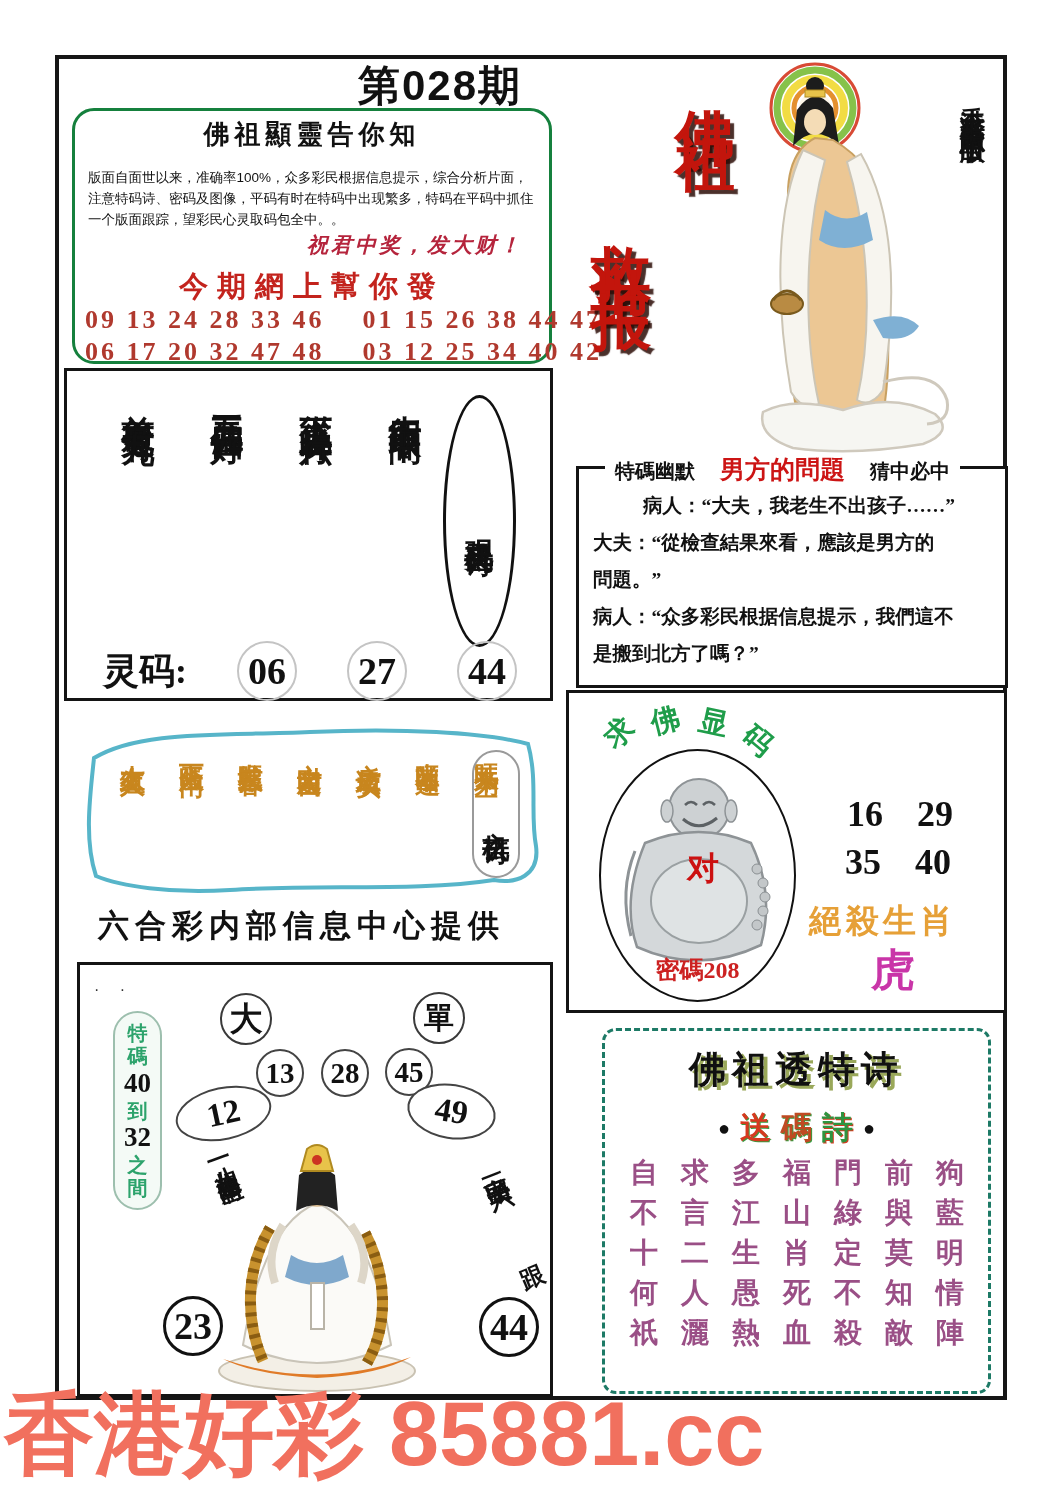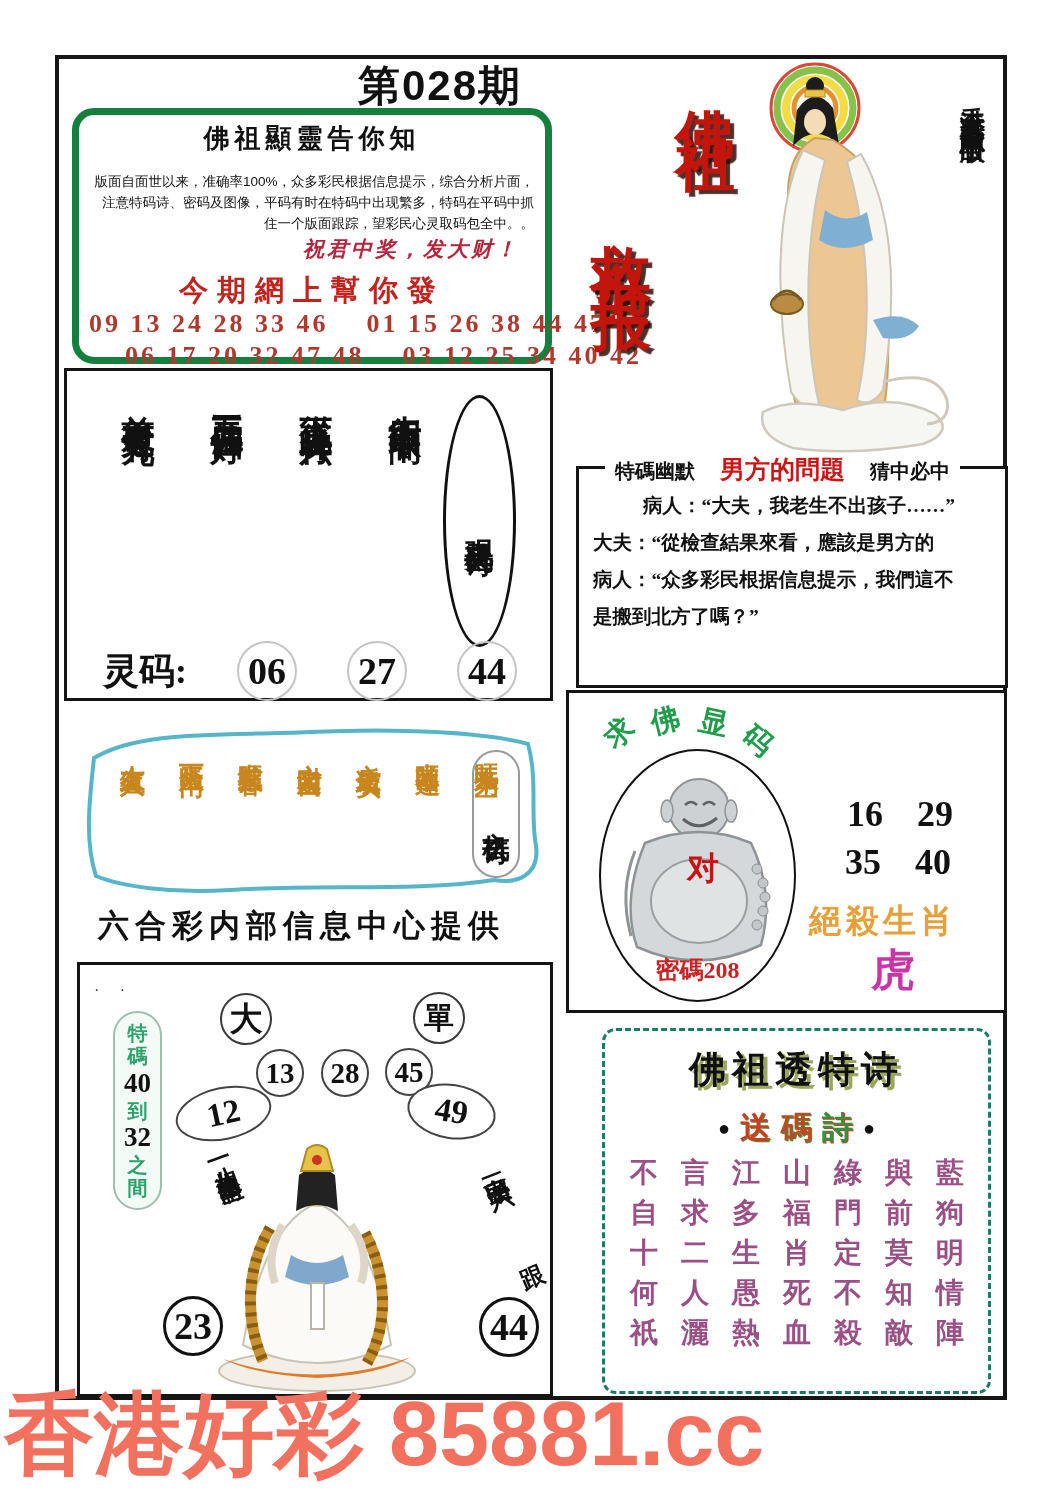--- a/index.html
+++ b/index.html
@@ -10,33 +10,33 @@
   *{box-sizing:border-box;}
 
   .outer-border{position:absolute;left:55px;top:55px;width:952px;height:1345px;
                 border:4px solid #161616;}
 
   .issue{position:absolute;left:358px;top:58px;font-size:42px;font-weight:bold;
          letter-spacing:2px;}
 
   
   .boxA{position:absolute;left:72px;top:108px;width:480px;height:256px;
-        border:7px solid #15803d;border-radius:22px;background:#fff;}
+        border:3px solid #15803d;border-radius:22px;background:#fff;}
   .boxA-title{position:absolute;top:6px;width:100%;text-align:center;
               font-size:26px;font-weight:bold;letter-spacing:5px;}
   .boxA-body{position:absolute;left:13px;right:11px;top:42px;font-size:13.5px;
-             line-height:21px;text-align:right;}
+             line-height:21px;text-align:left;}
   .boxA-wish{position:absolute;right:26px;top:120px;font-size:21px;font-weight:bold;
              font-style:italic;color:#b5243c;letter-spacing:3px;}
   .boxA-sub{position:absolute;top:156px;width:100%;text-align:center;font-size:29px;
             font-weight:bold;color:#c3231d;letter-spacing:9px;}
   .numrow{position:absolute;left:10px;display:flex;gap:38px;font-size:26px;
           font-weight:bold;color:#b0392e;letter-spacing:3px;white-space:pre;}
   .numrow.r1{top:194px;}
-  .numrow.r2{top:226px;margin-left:36px;}
+  .numrow.r2{top:226px;}
 
   
   .boxB{position:absolute;left:64px;top:368px;width:489px;height:333px;
         border:3px solid #141414;background:#fff;}
   .poem-cols{position:absolute;left:48px;top:18px;display:flex;gap:44px;}
   .poem-col{writing-mode:vertical-rl;text-orientation:upright;font-size:33px;
             font-weight:bold;letter-spacing:3px;font-family:"Liberation Serif","DejaVu Serif",serif;}
   .lingma-oval{position:absolute;left:376px;top:24px;width:73px;height:252px;
                border:3px solid #111;border-radius:50%;display:flex;align-items:center;
                justify-content:center;}
@@ -321,20 +321,21 @@
 
   <section class="jokebox">
     <div class="joke-header">
       <span class="jh-left">特碼幽默</span>
       <span class="jh-title">男方的問題</span>
       <span class="jh-right">猜中必中</span>
     </div>
     <div class="joke-body">
         <div class="joke-line">病人：“大夫，我老生不出孩子……”</div>
         <div class="joke-line">大夫：“從檢查結果來看，應該是男方的</div>
+        <div class="joke-line">問題。”</div>
         <div class="joke-line">病人：“众多彩民根据信息提示，我們這不</div>
         <div class="joke-line">是搬到北方了嗎？”</div>
       </div>
   </section>
 
   <section class="buddhabox">
     <span class="arc-char arc1">求</span>
     <span class="arc-char arc2">佛</span>
     <span class="arc-char arc3">显</span>
     <span class="arc-char arc4">码</span>
@@ -375,22 +376,22 @@
   <section class="dashedbox">
     <div class="toute-title">佛祖透特诗</div>
     <div class="toute-sub">
       <span class="dot">●</span>
       <span class="sub-c sub-c1">送</span>
       <span class="sub-c sub-c2">碼</span>
       <span class="sub-c sub-c3">詩</span>
       <span class="dot">●</span>
     </div>
     <div class="toute-poem">
+        <div class="toute-row">自求多福門前狗</div>
         <div class="toute-row">不言江山綠與藍</div>
-        <div class="toute-row">自求多福門前狗</div>
         <div class="toute-row">十二生肖定莫明</div>
         <div class="toute-row">何人愚死不知情</div>
         <div class="toute-row">祇灑熱血殺敵陣</div>
       </div>
   </section>
 
   <div class="watermark hei">香港好彩  85881.cc</div>
 
 </div>
 

